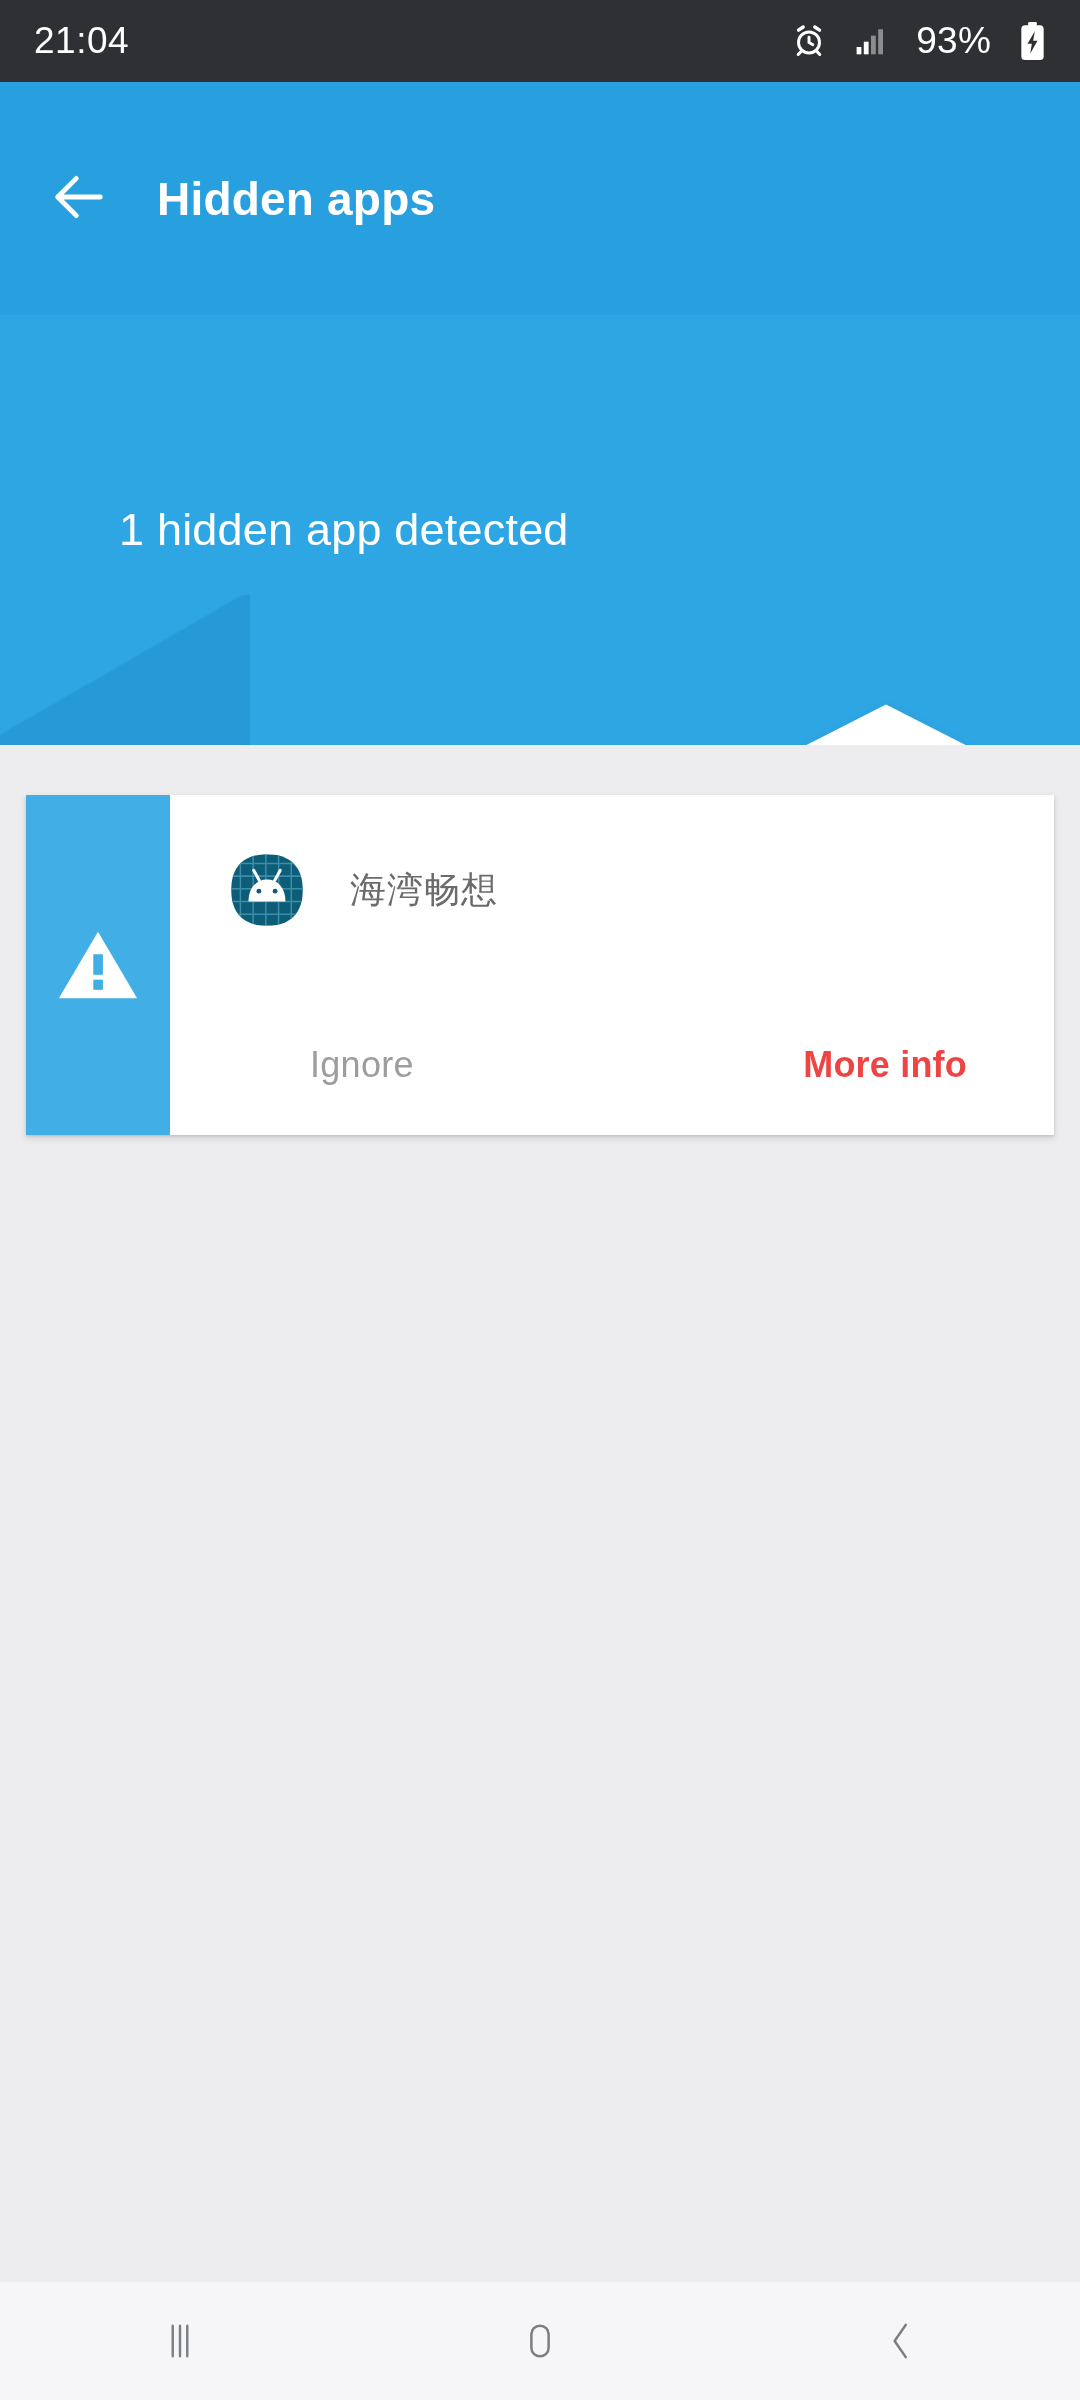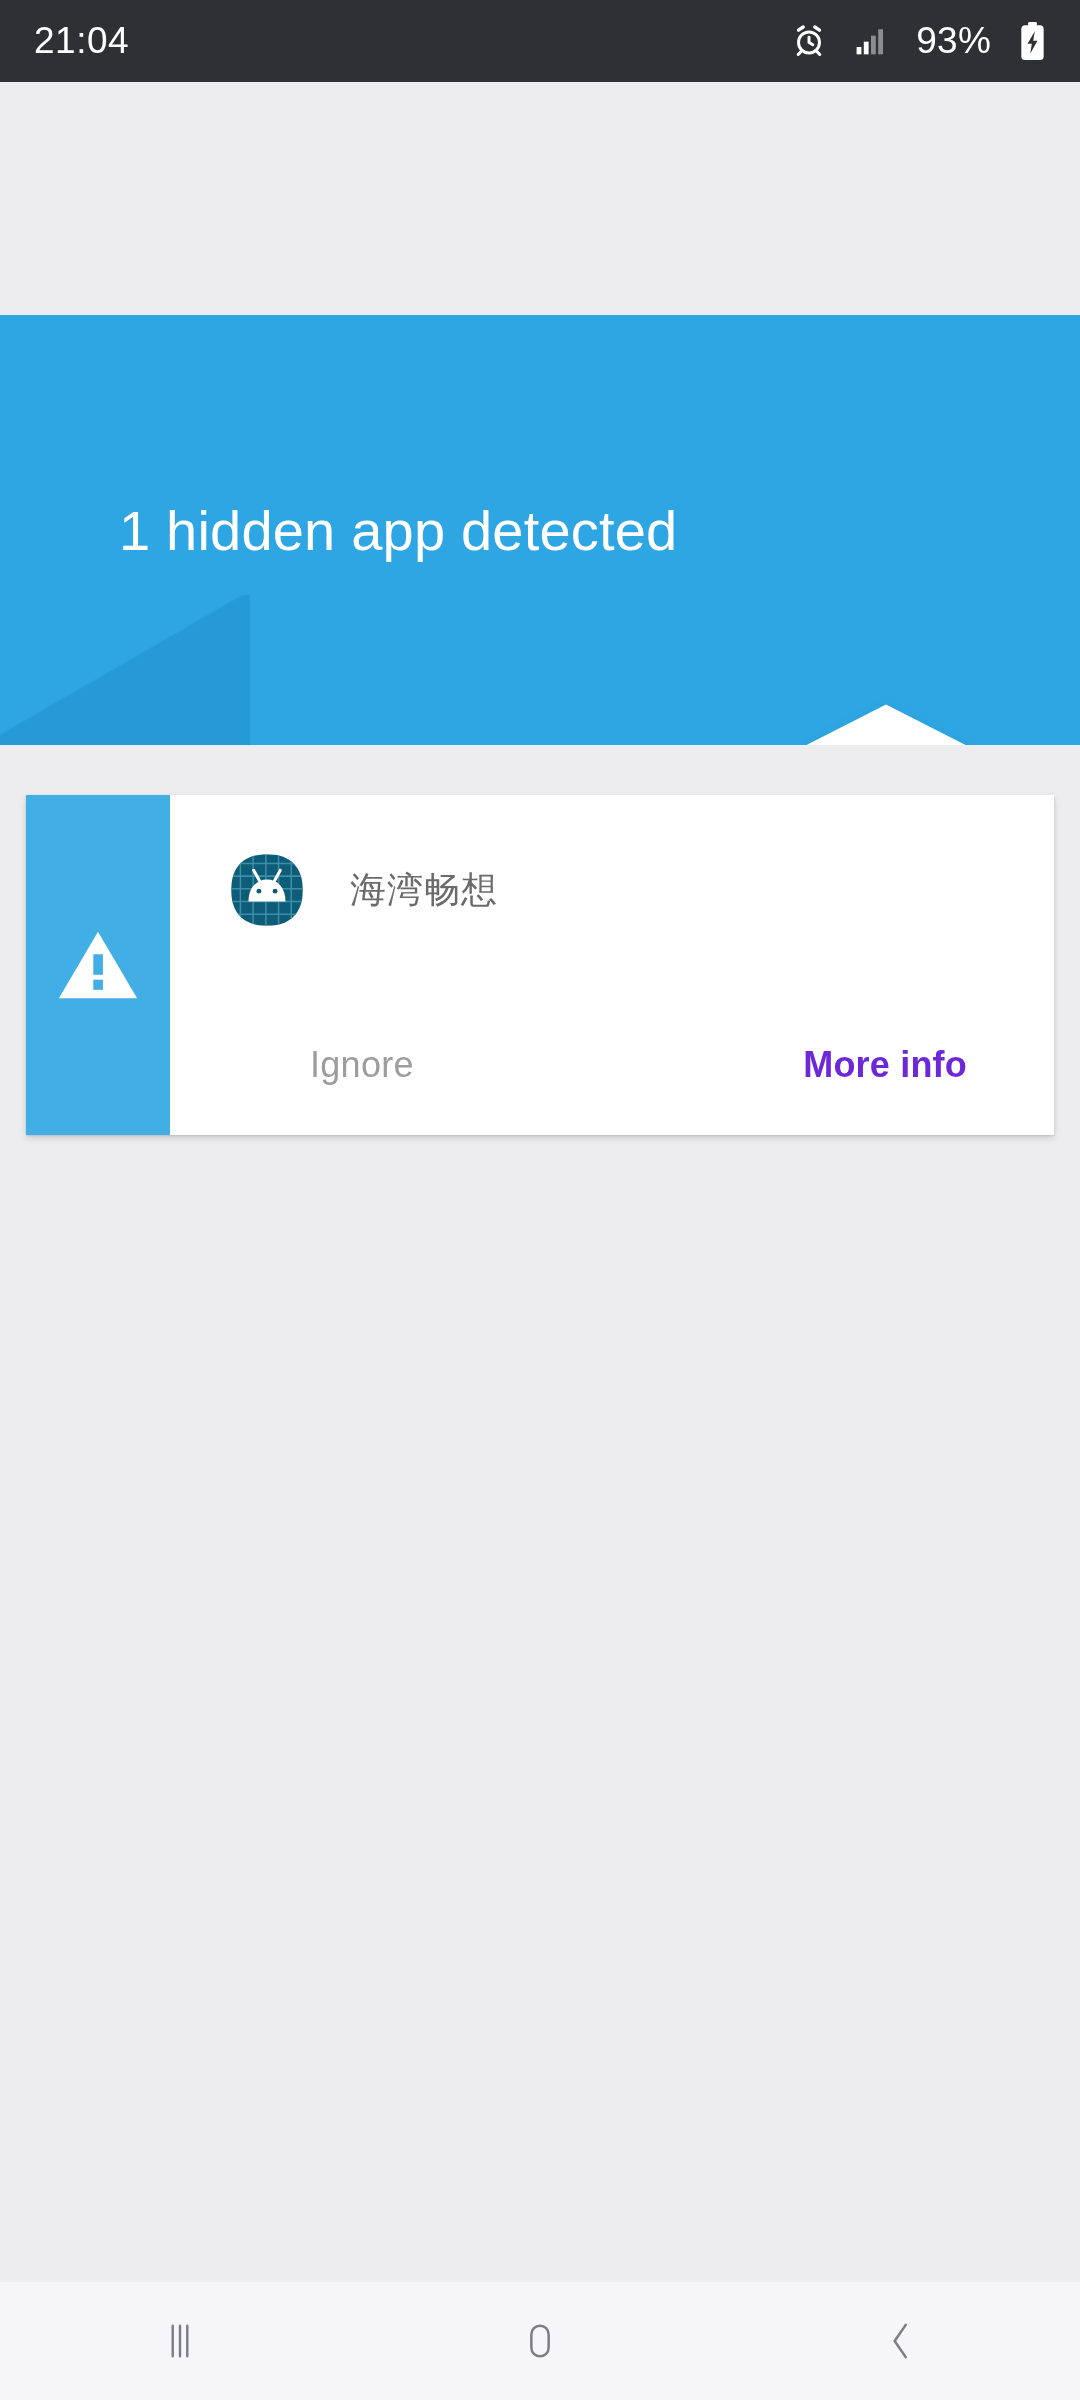--- a/index.html
+++ b/index.html
@@ -73,21 +73,21 @@
   .hero-wedge {
     position:absolute; left:-10px; bottom:0;
     width:260px; height:150px;
     background:linear-gradient(to bottom right, rgba(0,0,0,0) 48%, rgba(10,110,170,0.22) 49%);
   }
   .hero-text {
     position:absolute;
     left:119px; top:0; height:430px;
     display:flex; align-items:center;
     color:#ffffff;
-    font-size:56px;
+    font-size:45px;
     font-weight:400;
     letter-spacing:0.2px;
   }
   .hero-shield {
     position:absolute;
     left:766px; top:383px;
     width:240px; height:285px;
   }
 
   
@@ -139,21 +139,21 @@
     left:140px;
     color:#9d9d9d;
     font-size:36px;
     font-weight:400;
     letter-spacing:0.3px;
     cursor:pointer;
   }
   .btn-more {
     position:absolute;
     right:75px;
-    color:#6d28d9;
+    color:#ef4444;
     font-size:36px;
     font-weight:700;
     letter-spacing:0.2px;
     cursor:pointer;
   }
 
   
   .navbar {
     position:absolute; left:0; bottom:0;
     width:1080px; height:118px;
@@ -204,20 +204,30 @@
         <svg width="27" height="40" viewBox="0 0 16 24">
           <rect x="5.4" y="0.6" width="5.2" height="2.4" rx="0.8" fill="#ffffff"></rect>
           <rect x="1.3" y="2.6" width="13.4" height="20.8" rx="2.3" fill="#ffffff"></rect>
           <path d="M9.4 6.2 L5.0 13.6 L7.6 13.6 L6.6 19.6 L11.0 11.8 L8.4 11.8 Z" fill="#2f3034"></path>
         </svg>
       </span>
 
     </div>
   </div>
 
+  <div class="appbar">
+    <div class="back-btn">
+      <span>
+        <svg width="64" height="64" viewBox="0 0 24 24">
+          <path d="M20 12 H4.6 M11 5 L4.0 12 L11 19" fill="none" stroke="#ffffff" stroke-width="1.8" stroke-linecap="round" stroke-linejoin="round"></path>
+        </svg>
+      </span>
+    </div>
+    <div class="appbar-title">Hidden apps</div>
+  </div>
 
   <div class="hero">
     <div class="hero-wedge"></div>
 
     <div class="hero-text">1 hidden app detected</div>
 
     <div class="hero-shield">
       <svg width="240" height="285" viewBox="0 0 120 142">
         <defs>
           <filter id="shshadow" x="-25%" y="-25%" width="150%" height="150%">

